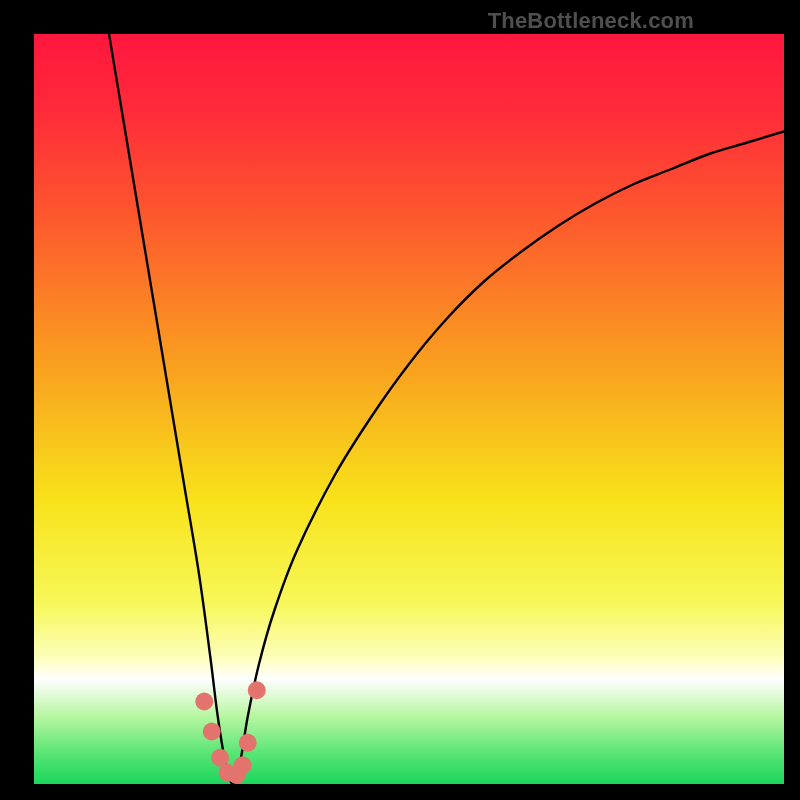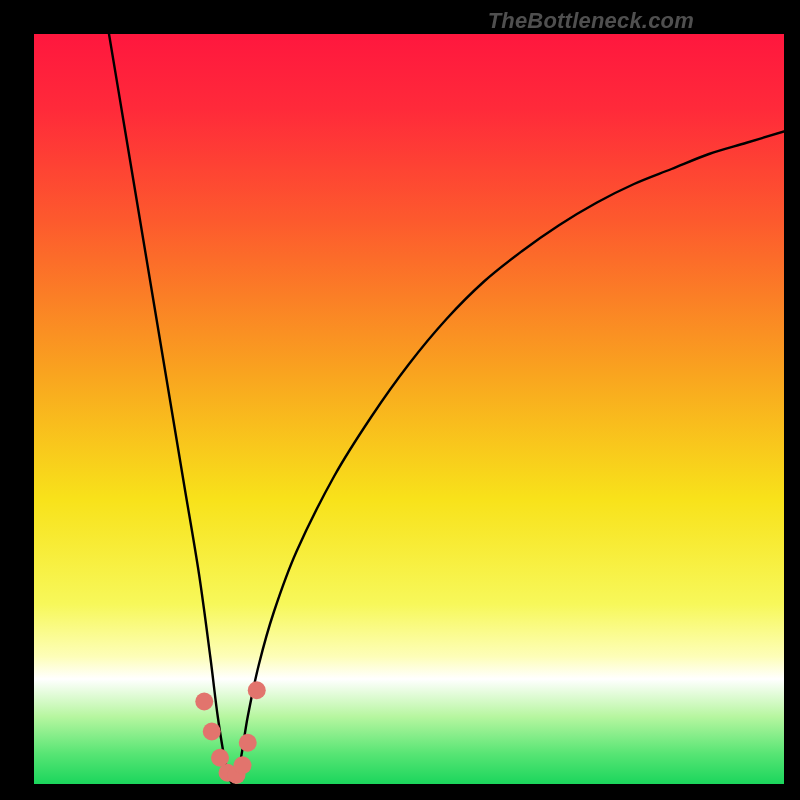--- a/index.html
+++ b/index.html
@@ -9,21 +9,20 @@
     height: 800px;
     background: #000;
     overflow: hidden;
     font-family: Arial, Helvetica, sans-serif;
   }
   .frame {
     position: absolute;
     left: 0; top: 0;
     width: 708px; height: 800px;
     background: #000;
-    font-style: italic;
   }
   .plot-area {
     position: absolute;
     left: 34px;
     top: 34px;
     width: 750px;
     height: 750px;
     overflow: hidden;
   }
   .watermark {

